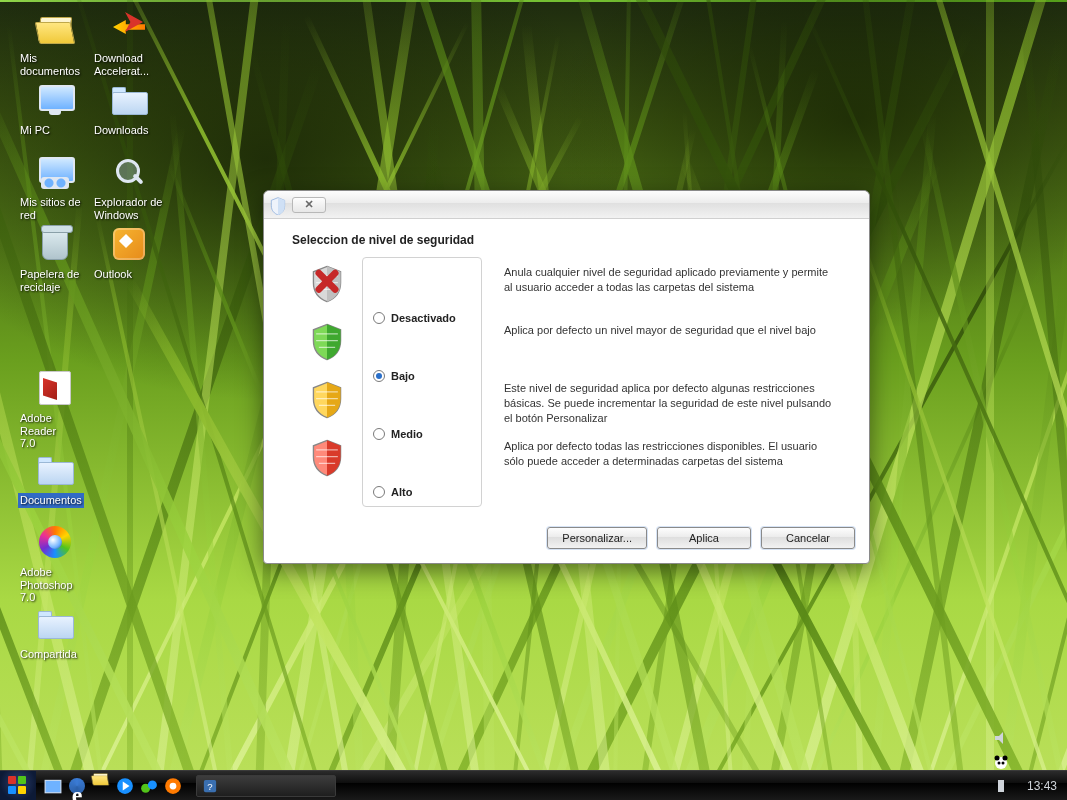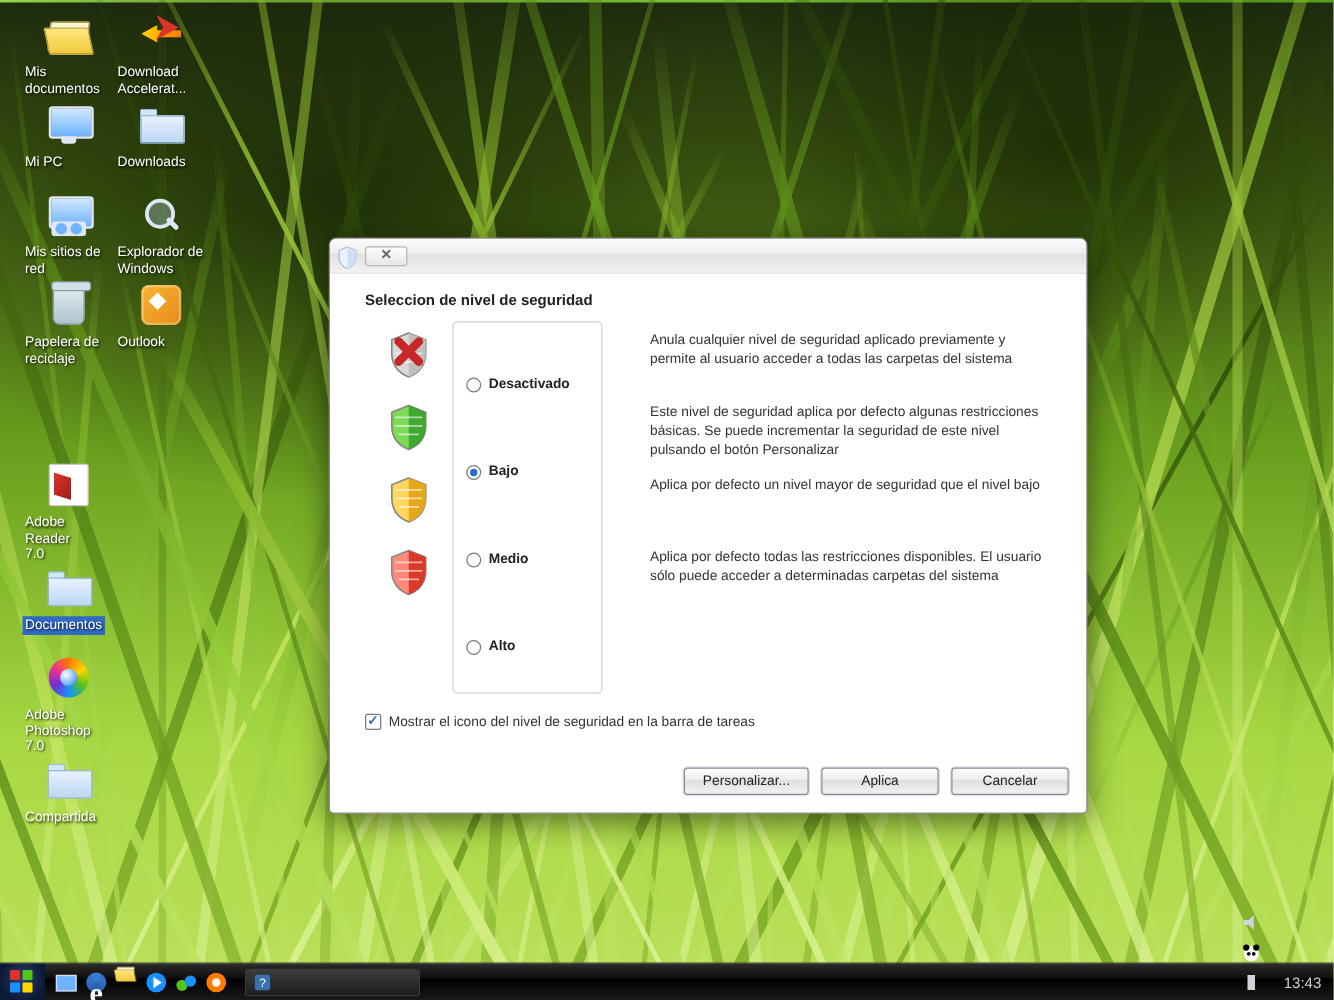--- a/index.html
+++ b/index.html
@@ -119,28 +119,28 @@
 }
 .dbody { padding: 14px 28px 14px 28px; }
 .section-title { font-weight:700; font-size:12px; margin-bottom:10px; color:#222; }
 .levels { display:flex; }
 .icons-col { width:70px; padding-top:8px; display:flex; flex-direction:column;}
 .icons-col .sh { height:58px; display:flex; align-items:flex-start; justify-content:center; }
 .radio-col {
   width:120px; border:1px solid #d2d2d2; border-radius:4px;
   padding:8px 10px; display:flex; flex-direction:column;
 }
-.radio-col .opt { height:58px; display:flex; align-items:center; gap:6px; cursor:pointer;margin-top:12px;}
+.radio-col .opt { height:58px; display:flex; align-items:flex-end; gap:6px; cursor:pointer;}
 .radio-col .opt span.lbl { font-weight:700; color:#222; }
 .radio { width:12px; height:12px; border:1px solid #7a7a7a; border-radius:50%;
   display:inline-block; position:relative; margin-top:1px; background:#fff;}
 .radio.checked::after { content:""; position:absolute; left:2px; top:2px; width:6px; height:6px;
   border-radius:50%; background:#2a6fc9; }
 .desc-col { flex:1; padding:8px 4px 0 22px; display:flex; flex-direction:column;}
-.desc-col .d { height:58px; color:#333; line-height:1.35;margin-left:16px; }
+.desc-col .d { height:58px; color:#333; line-height:1.35; }
 .shield { width:34px; height:38px; position:relative; }
 .shield svg { width:100%; height:100%; display:block; }
 .chk-row { margin: 16px 0 10px; display:flex; align-items:center; gap:6px;}
 .chk { width:13px; height:13px; border:1px solid #7a7a7a; background:#fff; display:inline-flex;
   align-items:center; justify-content:center; border-radius:2px; }
 .chk.checked::after { content:"✓"; font-size:11px; color:#2a6fc9; font-weight:700; line-height:1;}
 .buttons { padding: 6px 14px 14px; display:flex; justify-content:flex-end; gap:10px;
   border-top:none; }
 .btn {
   min-width: 94px; height: 22px; padding: 0 14px;
@@ -374,28 +374,24 @@
             <span class="radio"></span>
             <span class="lbl">Medio</span>
           </label>
           <label class="opt">
             <span class="radio"></span>
             <span class="lbl">Alto</span>
           </label>
         </div>
       <div class="desc-col" id="desc-col">
           <div class="d">Anula cualquier nivel de seguridad aplicado previamente y permite al usuario acceder a todas las carpetas del sistema</div>
+          <div class="d">Aplica por defecto un nivel mayor de seguridad que el nivel bajo</div>
           <div class="d">Este nivel de seguridad aplica por defecto algunas restricciones básicas. Se puede incrementar la seguridad de este nivel pulsando el botón Personalizar</div>
-          <div class="d">Aplica por defecto un nivel mayor de seguridad que el nivel bajo</div>
           <div class="d">Aplica por defecto todas las restricciones disponibles. El usuario sólo puede acceder a determinadas carpetas del sistema</div>
         </div>
-    </div>
-    <div class="chk-row">
-      <span class="chk checked"></span>
-      <span>Mostrar el icono del nivel de seguridad en la barra de tareas</span>
     </div>
   </div>
   <div class="buttons">
     <button class="btn">Personalizar...</button>
     <button class="btn">Aplica</button>
     <button class="btn">Cancelar</button>
   </div>
 </div>
 
 <div class="taskbar">

